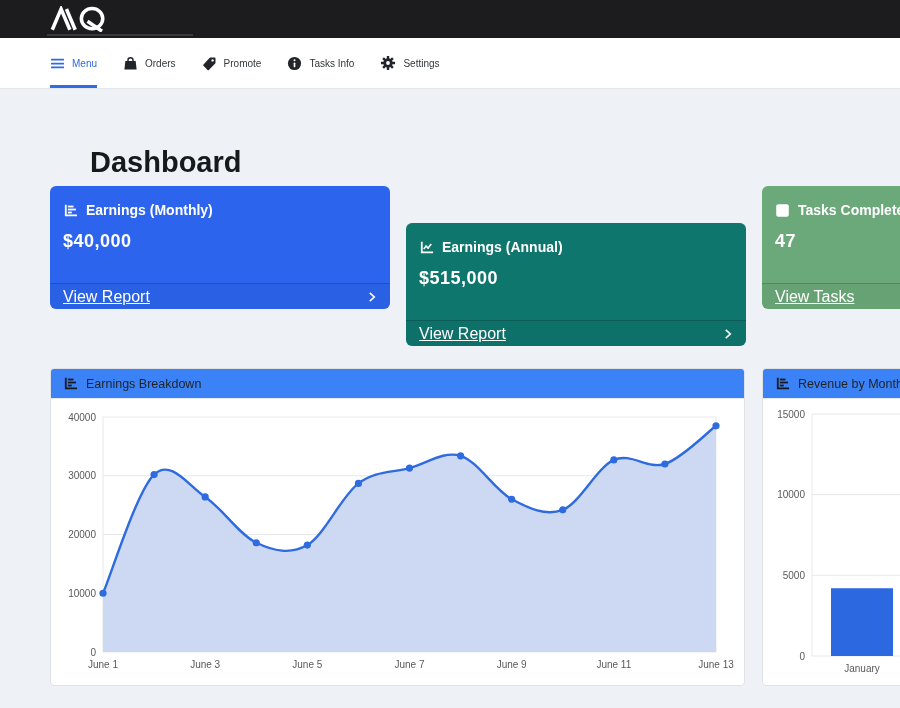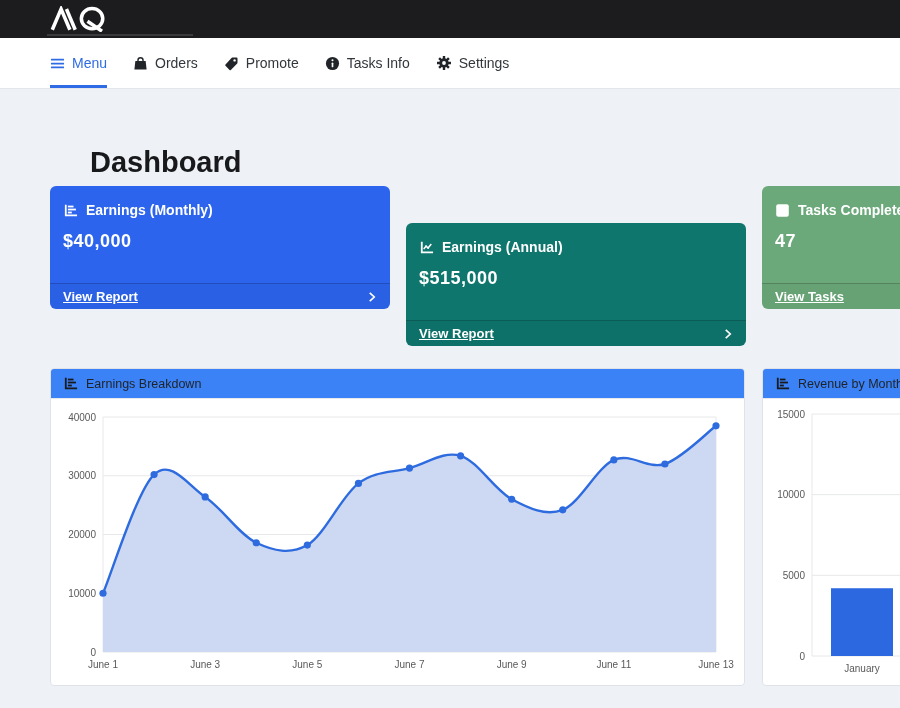--- a/index.html
+++ b/index.html
@@ -19,21 +19,21 @@
     position: absolute; left: 47px; bottom: 2px; width: 146px; height: 2px;
     background: #3a3a3d;
   }
   
   .navbar {
     height: 51px; background: #ffffff; border-bottom: 1px solid #e3e6ea;
     display: flex; align-items: stretch; padding-left: 50px;
   }
   .nav-item {
     display: flex; align-items: center; gap: 7px; margin-right: 26px;
-    font-size: 14px; color: #33373b; cursor: pointer; text-decoration: none;
+    font-size: 10px; color: #33373b; cursor: pointer; text-decoration: none;
     border-bottom: 3px solid transparent; padding-top: 3px;
   }
   .nav-item .icon { display: flex; align-items: center; color: #212529; }
   .nav-item.active { color: #2e6be4; border-bottom-color: #2e6be4; }
   .nav-item.active .icon { color: #2e6be4; }
   .icon svg { display: block; }
   
   .content { padding: 0 0 0 50px; }
   h1.page-title { font-size: 29px; line-height: 32px; font-weight: 700; color: #17191b; margin-top: 57px; margin-left: 40px; }
   
@@ -47,21 +47,21 @@
     padding: 16px 1px 0 13px; font-size: 14px; font-weight: 700;
   }
   .card-head .icon { color: #fff; display: flex; }
   .card-value { padding: 13px 13px 0 13px; font-size: 18px; font-weight: 700; letter-spacing: .5px; }
   .card-footer {
     position: absolute; left: 0; right: 0; bottom: 0; height: 26px;
     border-top: 1px solid rgba(0,0,0,0.18); background: rgba(0,0,0,0.04);
     display: flex; align-items: center; justify-content: space-between;
     padding: 0 13px; cursor: pointer; text-decoration: none; color: #fff;
   }
-  .card-footer .action { font-size: 13px; font-weight: 700; text-decoration: underline; }
+  .card-footer .action { font-size: 16px; font-weight: 400; text-decoration: underline; }
   .card-footer .icon { color: #fff; display: flex; }
   
   .charts-row { display: flex; gap: 17px; margin-top: 22px; width: 1400px; }
   .panel {
     flex-shrink: 0; background: #fff; border: 1px solid #dfe3e8; border-radius: 4px;
     height: 318px; overflow: hidden;
   }
   .panel-1 { width: 695px; }
   .panel-2 { width: 580px; }
   .panel-header {

